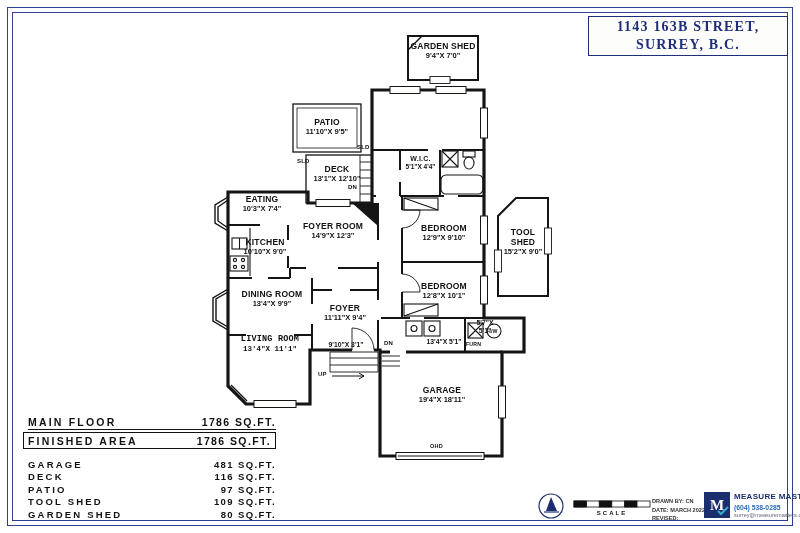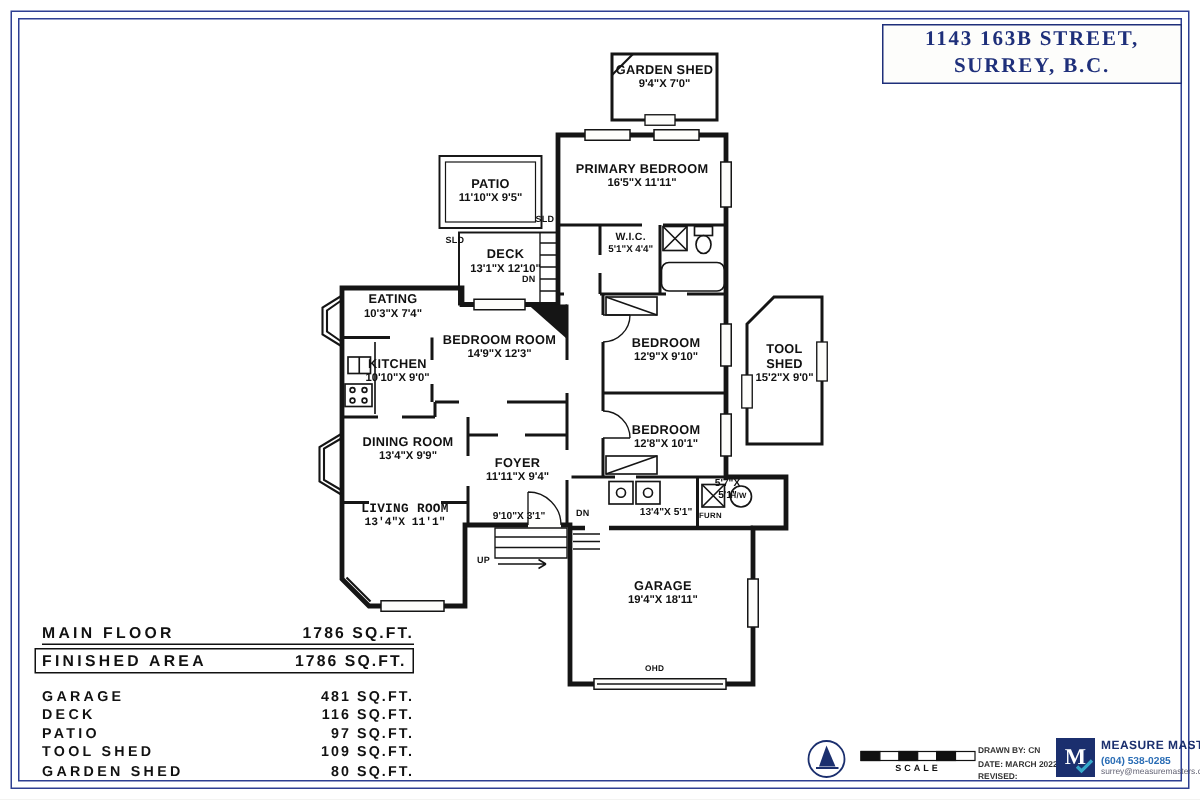--- a/index.html
+++ b/index.html
@@ -176,42 +176,38 @@
   </svg>
 
   <div class="room-label" style="left:408px;top:42px;width:70px;">
     <span class="rname">GARDEN SHED</span>
     <span class="rdims">9'4"X 7'0"</span>
   </div>
   <div class="room-label" style="left:294px;top:118px;width:66px;">
     <span class="rname">PATIO</span>
     <span class="rdims">11'10"X 9'5"</span>
   </div>
-  <div class="room-label" style="left:380px;top:108px;width:96px;">
-    <span class="rname">PRIMARY BEDROOM</span>
-    <span class="rdims">16'5"X 11'11"</span>
-  </div>
   <div class="room-label small" style="left:402px;top:155px;width:37px;">
     <span class="rname">W.I.C.</span>
     <span class="rdims">5'1"X 4'4"</span>
   </div>
   <div class="room-label" style="left:302px;top:165px;width:70px;">
     <span class="rname">DECK</span>
     <span class="rdims">13'1"X 12'10"</span>
   </div>
   <div class="room-label" style="left:228px;top:195px;width:68px;">
     <span class="rname">EATING</span>
     <span class="rdims">10'3"X 7'4"</span>
   </div>
   <div class="room-label" style="left:236px;top:238px;width:58px;">
     <span class="rname">KITCHEN</span>
     <span class="rdims">10'10"X 9'0"</span>
   </div>
   <div class="room-label" style="left:292px;top:222px;width:82px;">
-    <span class="rname">BEDROOM ROOM</span>
+    <span class="rname">FOYER ROOM</span>
     <span class="rdims">14'9"X 12'3"</span>
   </div>
   <div class="room-label" style="left:406px;top:224px;width:76px;">
     <span class="rname">BEDROOM</span>
     <span class="rdims">12'9"X 9'10"</span>
   </div>
   <div class="room-label" style="left:500px;top:228px;width:46px;">
     <span class="rname">TOOL SHED</span>
     <span class="rdims">15'2"X 9'0"</span>
   </div>

